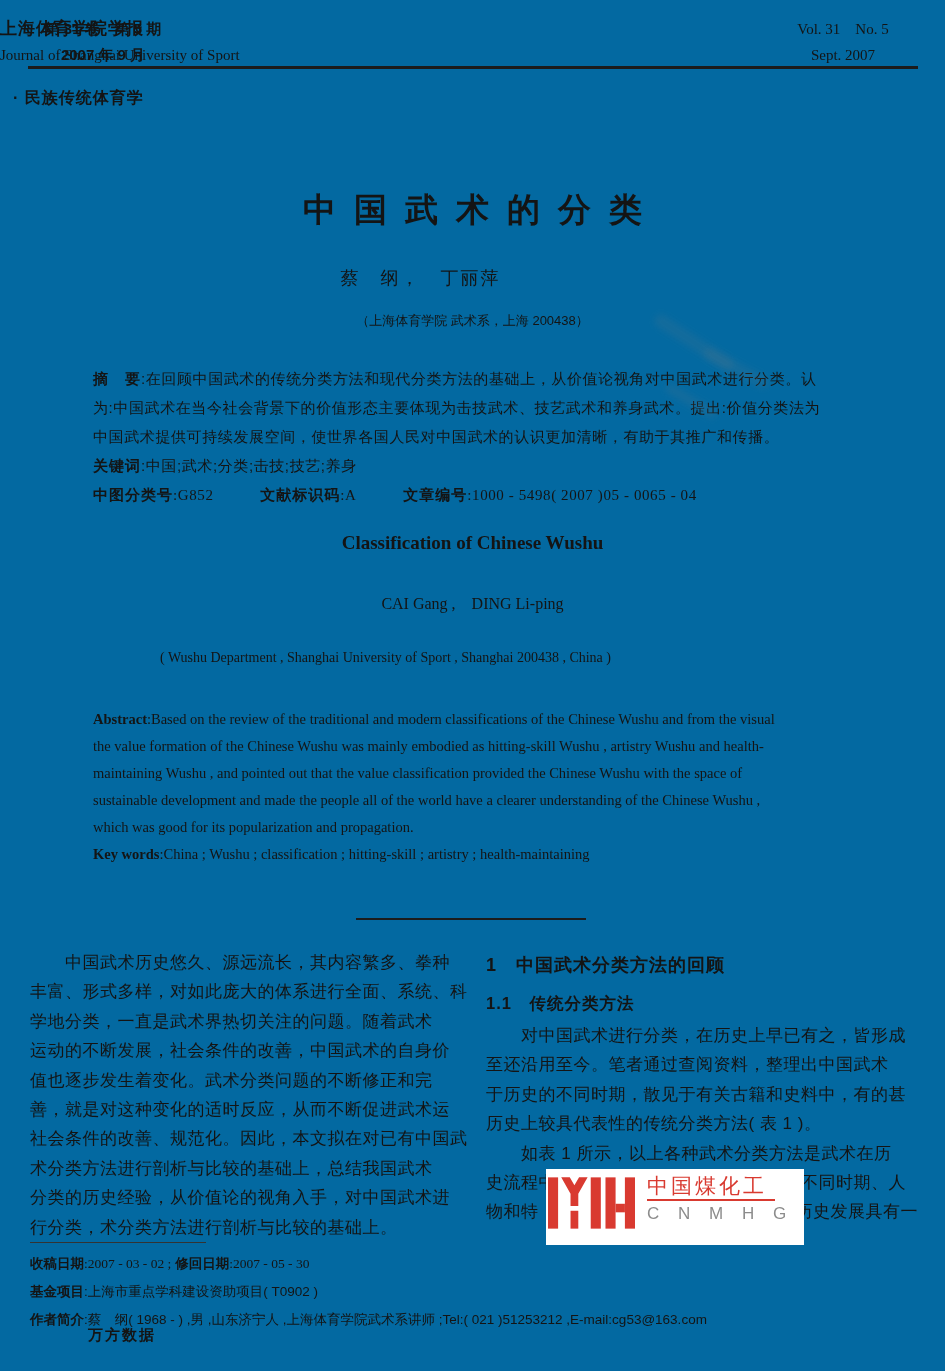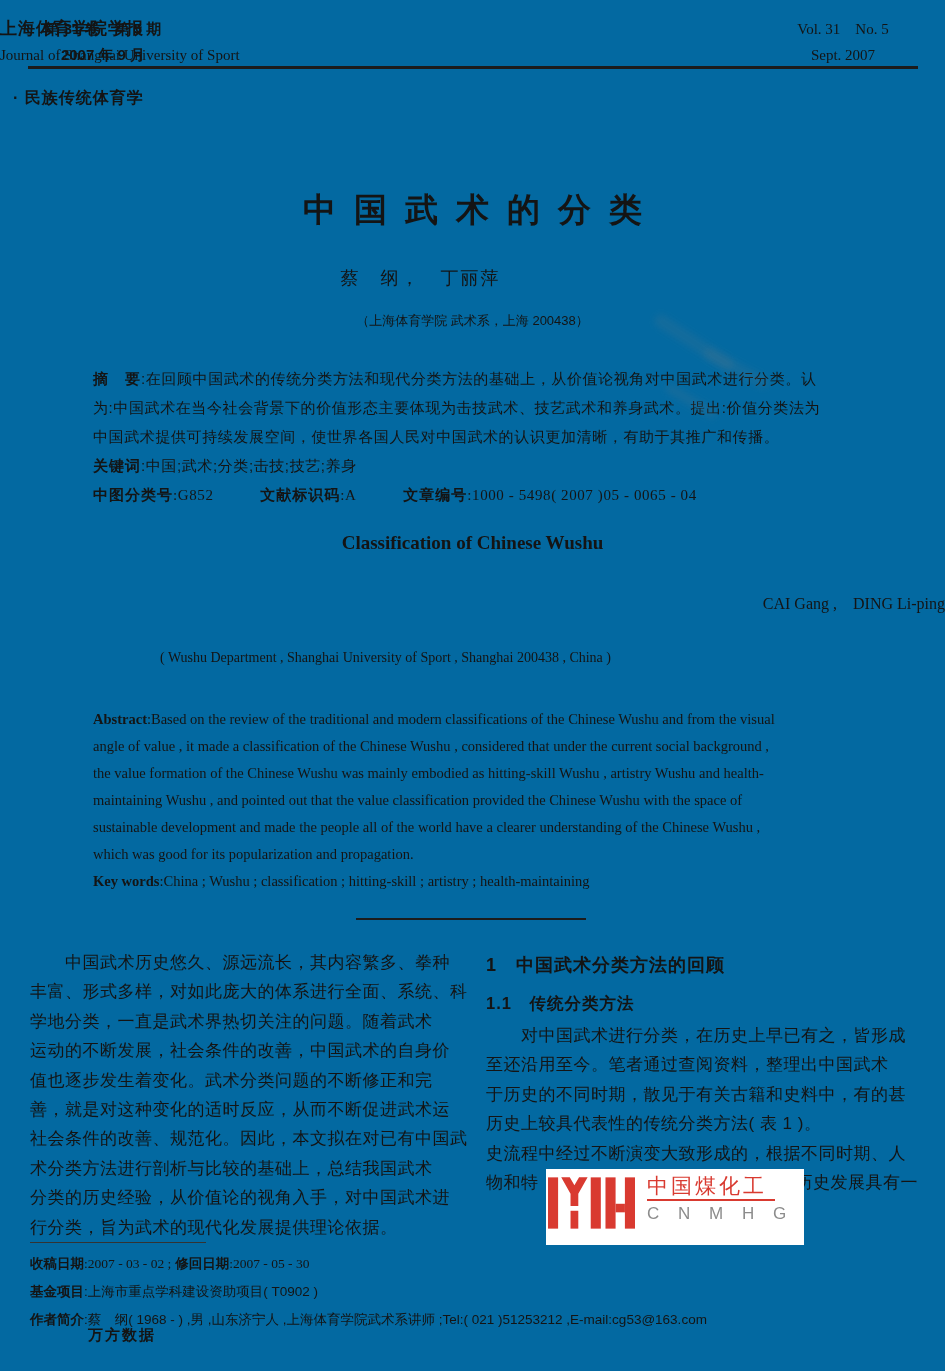--- a/index.html
+++ b/index.html
@@ -16,21 +16,21 @@
   .hdr-center .cn{font-size:17px;font-weight:bold;line-height:26px;letter-spacing:1px;}
   .hdr-center .en{font-size:15px;line-height:26px;}
   .hdr-right{right:22px;top:16px;width:160px;text-align:center;font-size:15px;line-height:26px;}
   .hdr-rule{left:28px;top:66px;width:890px;height:0;border-top:3px solid #1c1c1c;}
   .col-label{left:13px;top:88px;font-size:16px;font-weight:bold;letter-spacing:1px;}
   
   .title-cn{left:0;top:188px;width:945px;text-align:center;font-size:33px;font-weight:600;letter-spacing:18px;text-indent:18px;}
   .authors-cn{left:0;top:266px;width:841px;text-align:center;font-size:18px;font-weight:500;letter-spacing:2px;}
   .affil-cn{left:0;top:312px;width:945px;text-align:center;font-size:13px;}
   .title-en{left:0;top:532px;width:945px;text-align:center;font-size:19px;font-weight:bold;}
-  .authors-en{left:0;top:594px;width:945px;text-align:right;font-size:16px;}
+  .authors-en{left:0;top:594px;width:945px;text-align:center;font-size:16px;}
   .affil-en{left:0;top:650px;width:771px;text-align:center;font-size:14px;}
   
   .abs-cn{left:93px;top:364px;width:764px;font-size:15px;}
   .abs-cn .line{height:29px;line-height:29px;white-space:nowrap;letter-spacing:0.6px;}
   .abs-cn b{letter-spacing:1px;}
   .codes span{display:inline-block;}
   .codes .gap{width:42px;}
   .abs-en{left:93px;top:706px;width:764px;font-size:14.5px;}
   .abs-en .line{height:27px;line-height:27px;white-space:nowrap;}
   .center-rule{left:356px;top:918px;width:230px;height:0;border-top:2px solid #1c1c1c;}
@@ -97,50 +97,50 @@
       <b>文章编号</b><span class="serif">:1000 - 5498( 2007 )05 - 0065 - 04</span>
     </div>
   </div>
 
   <div class="abs title-en serif">Classification of Chinese Wushu</div>
   <div class="abs authors-en serif">CAI Gang ,　DING Li-ping</div>
   <div class="abs affil-en serif">( Wushu Department , Shanghai University of Sport , Shanghai 200438 , China )</div>
 
   <div class="abs abs-en serif">
     <div class="line"><b>Abstract</b><span>:Based on the review of the traditional and modern classifications of the Chinese Wushu and from the visual</span></div>
-    <div class="line">angle of value , it made a classification of the Chinese Wushu , considered that under the current social background ,</div>
     <div class="line">the value formation of the Chinese Wushu was mainly embodied as hitting-skill Wushu , artistry Wushu and health-</div>
     <div class="line">maintaining Wushu , and pointed out that the value classification provided the Chinese Wushu with the space of</div>
     <div class="line">sustainable development and made the people all of the world have a clearer understanding of the Chinese Wushu ,</div>
     <div class="line">which was good for its popularization and propagation.</div>
     <div class="line"><b>Key words</b><span>:China ; Wushu ; classification ; hitting-skill ; artistry ; health-maintaining</span></div>
   </div>
 
   <div class="abs center-rule"></div>
 
   <div class="abs colL">
     <div class="bline ind">中国武术历史悠久、源远流长，其内容繁多、拳种</div>
     <div class="bline">丰富、形式多样，对如此庞大的体系进行全面、系统、科</div>
     <div class="bline">学地分类，一直是武术界热切关注的问题。随着武术</div>
     <div class="bline">运动的不断发展，社会条件的改善，中国武术的自身价</div>
     <div class="bline">值也逐步发生着变化。武术分类问题的不断修正和完</div>
     <div class="bline">善，就是对这种变化的适时反应，从而不断促进武术运</div>
     <div class="bline">社会条件的改善、规范化。因此，本文拟在对已有中国武</div>
     <div class="bline">术分类方法进行剖析与比较的基础上，总结我国武术</div>
     <div class="bline">分类的历史经验，从价值论的视角入手，对中国武术进</div>
-    <div class="bline">行分类，旨为武术的现代化发展提供理论依据。</div>
+    <div class="bline">行分类，术分类方法进行剖析与比较的基础上。</div>
   </div>
 
   <div class="abs colR">
     <div class="h-sec">1　中国武术分类方法的回顾</div>
     <div class="h-sub">1.1　传统分类方法</div>
     <div class="bline ind">对中国武术进行分类，在历史上早已有之，皆形成</div>
     <div class="bline">至还沿用至今。笔者通过查阅资料，整理出中国武术</div>
     <div class="bline">于历史的不同时期，散见于有关古籍和史料中，有的甚</div>
     <div class="bline">历史上较具代表性的传统分类方法( 表 1 )。</div>
+    <div class="bline ind">如表 1 所示，以上各种武术分类方法是武术在历</div>
     <div class="bline">史流程中经过不断演变大致形成的，根据不同时期、人</div>
     <div class="bline frag-line">
       <span>物和特</span>
       <span class="frag-right">术的历史发展具有一</span>
     </div>
   </div>
 
   <div class="abs wm">
     <svg class="wm-logo" viewBox="0 0 112 66">
       <g fill="#d93a30">

